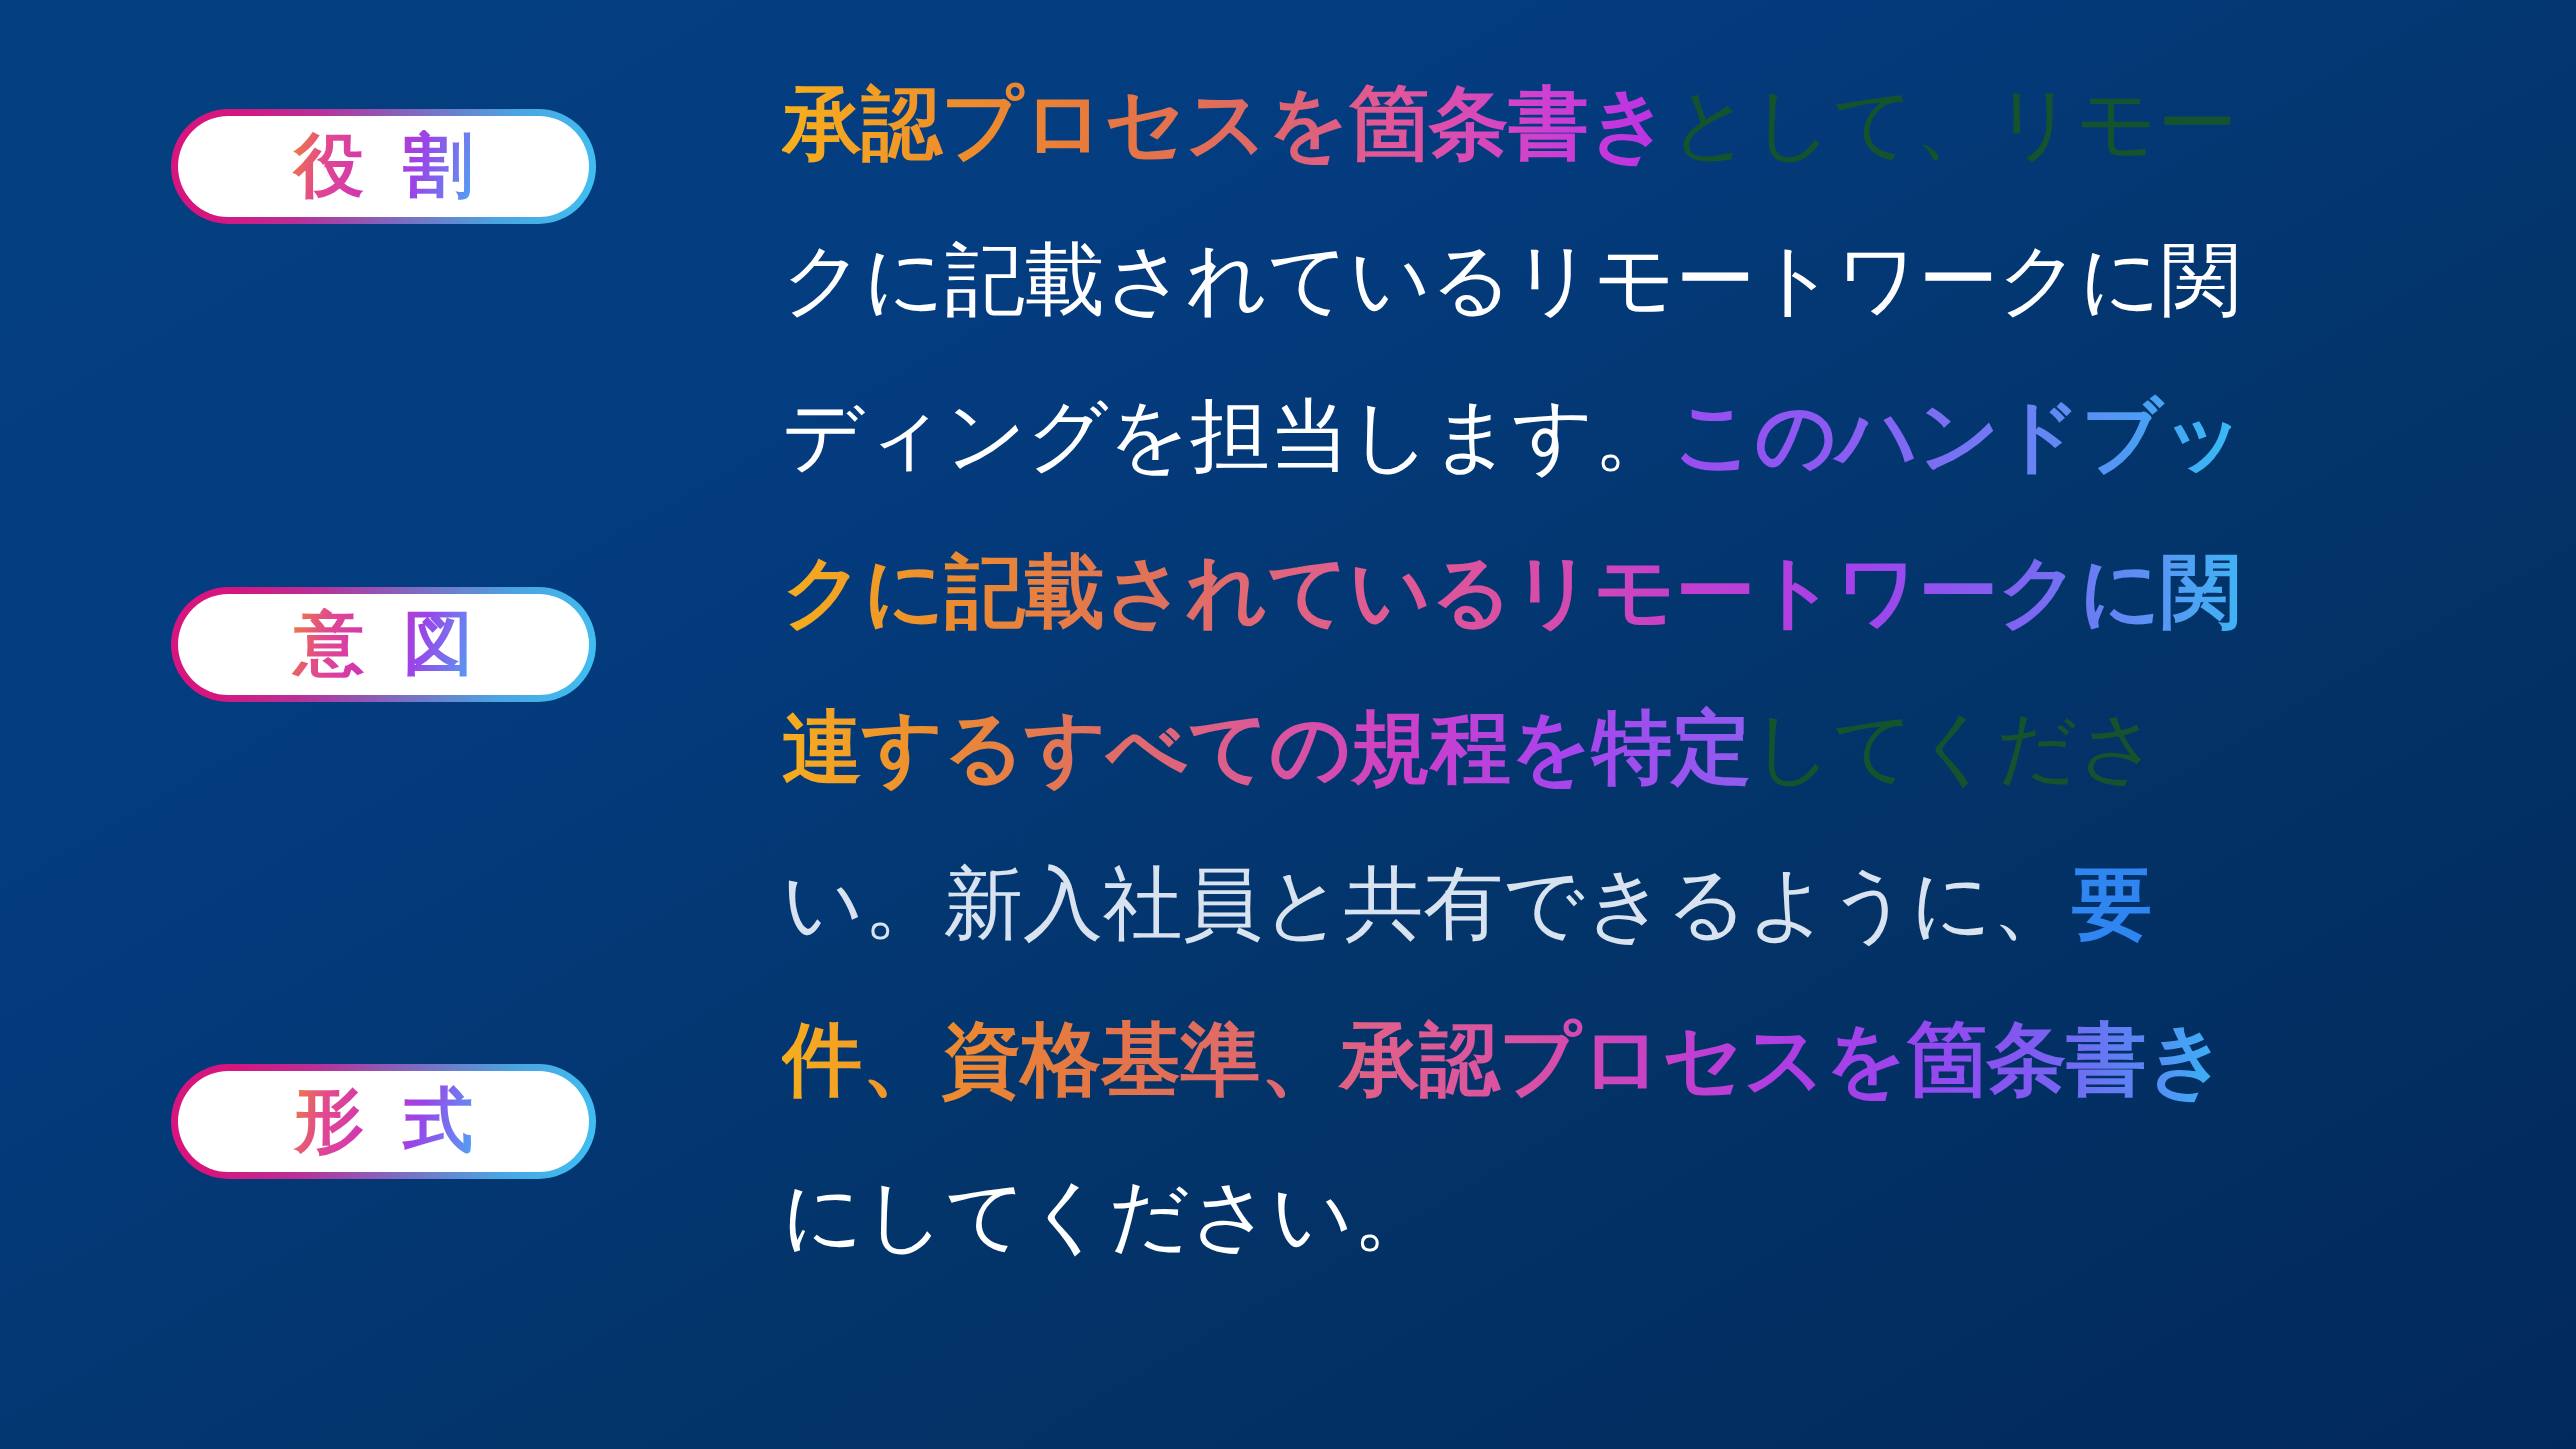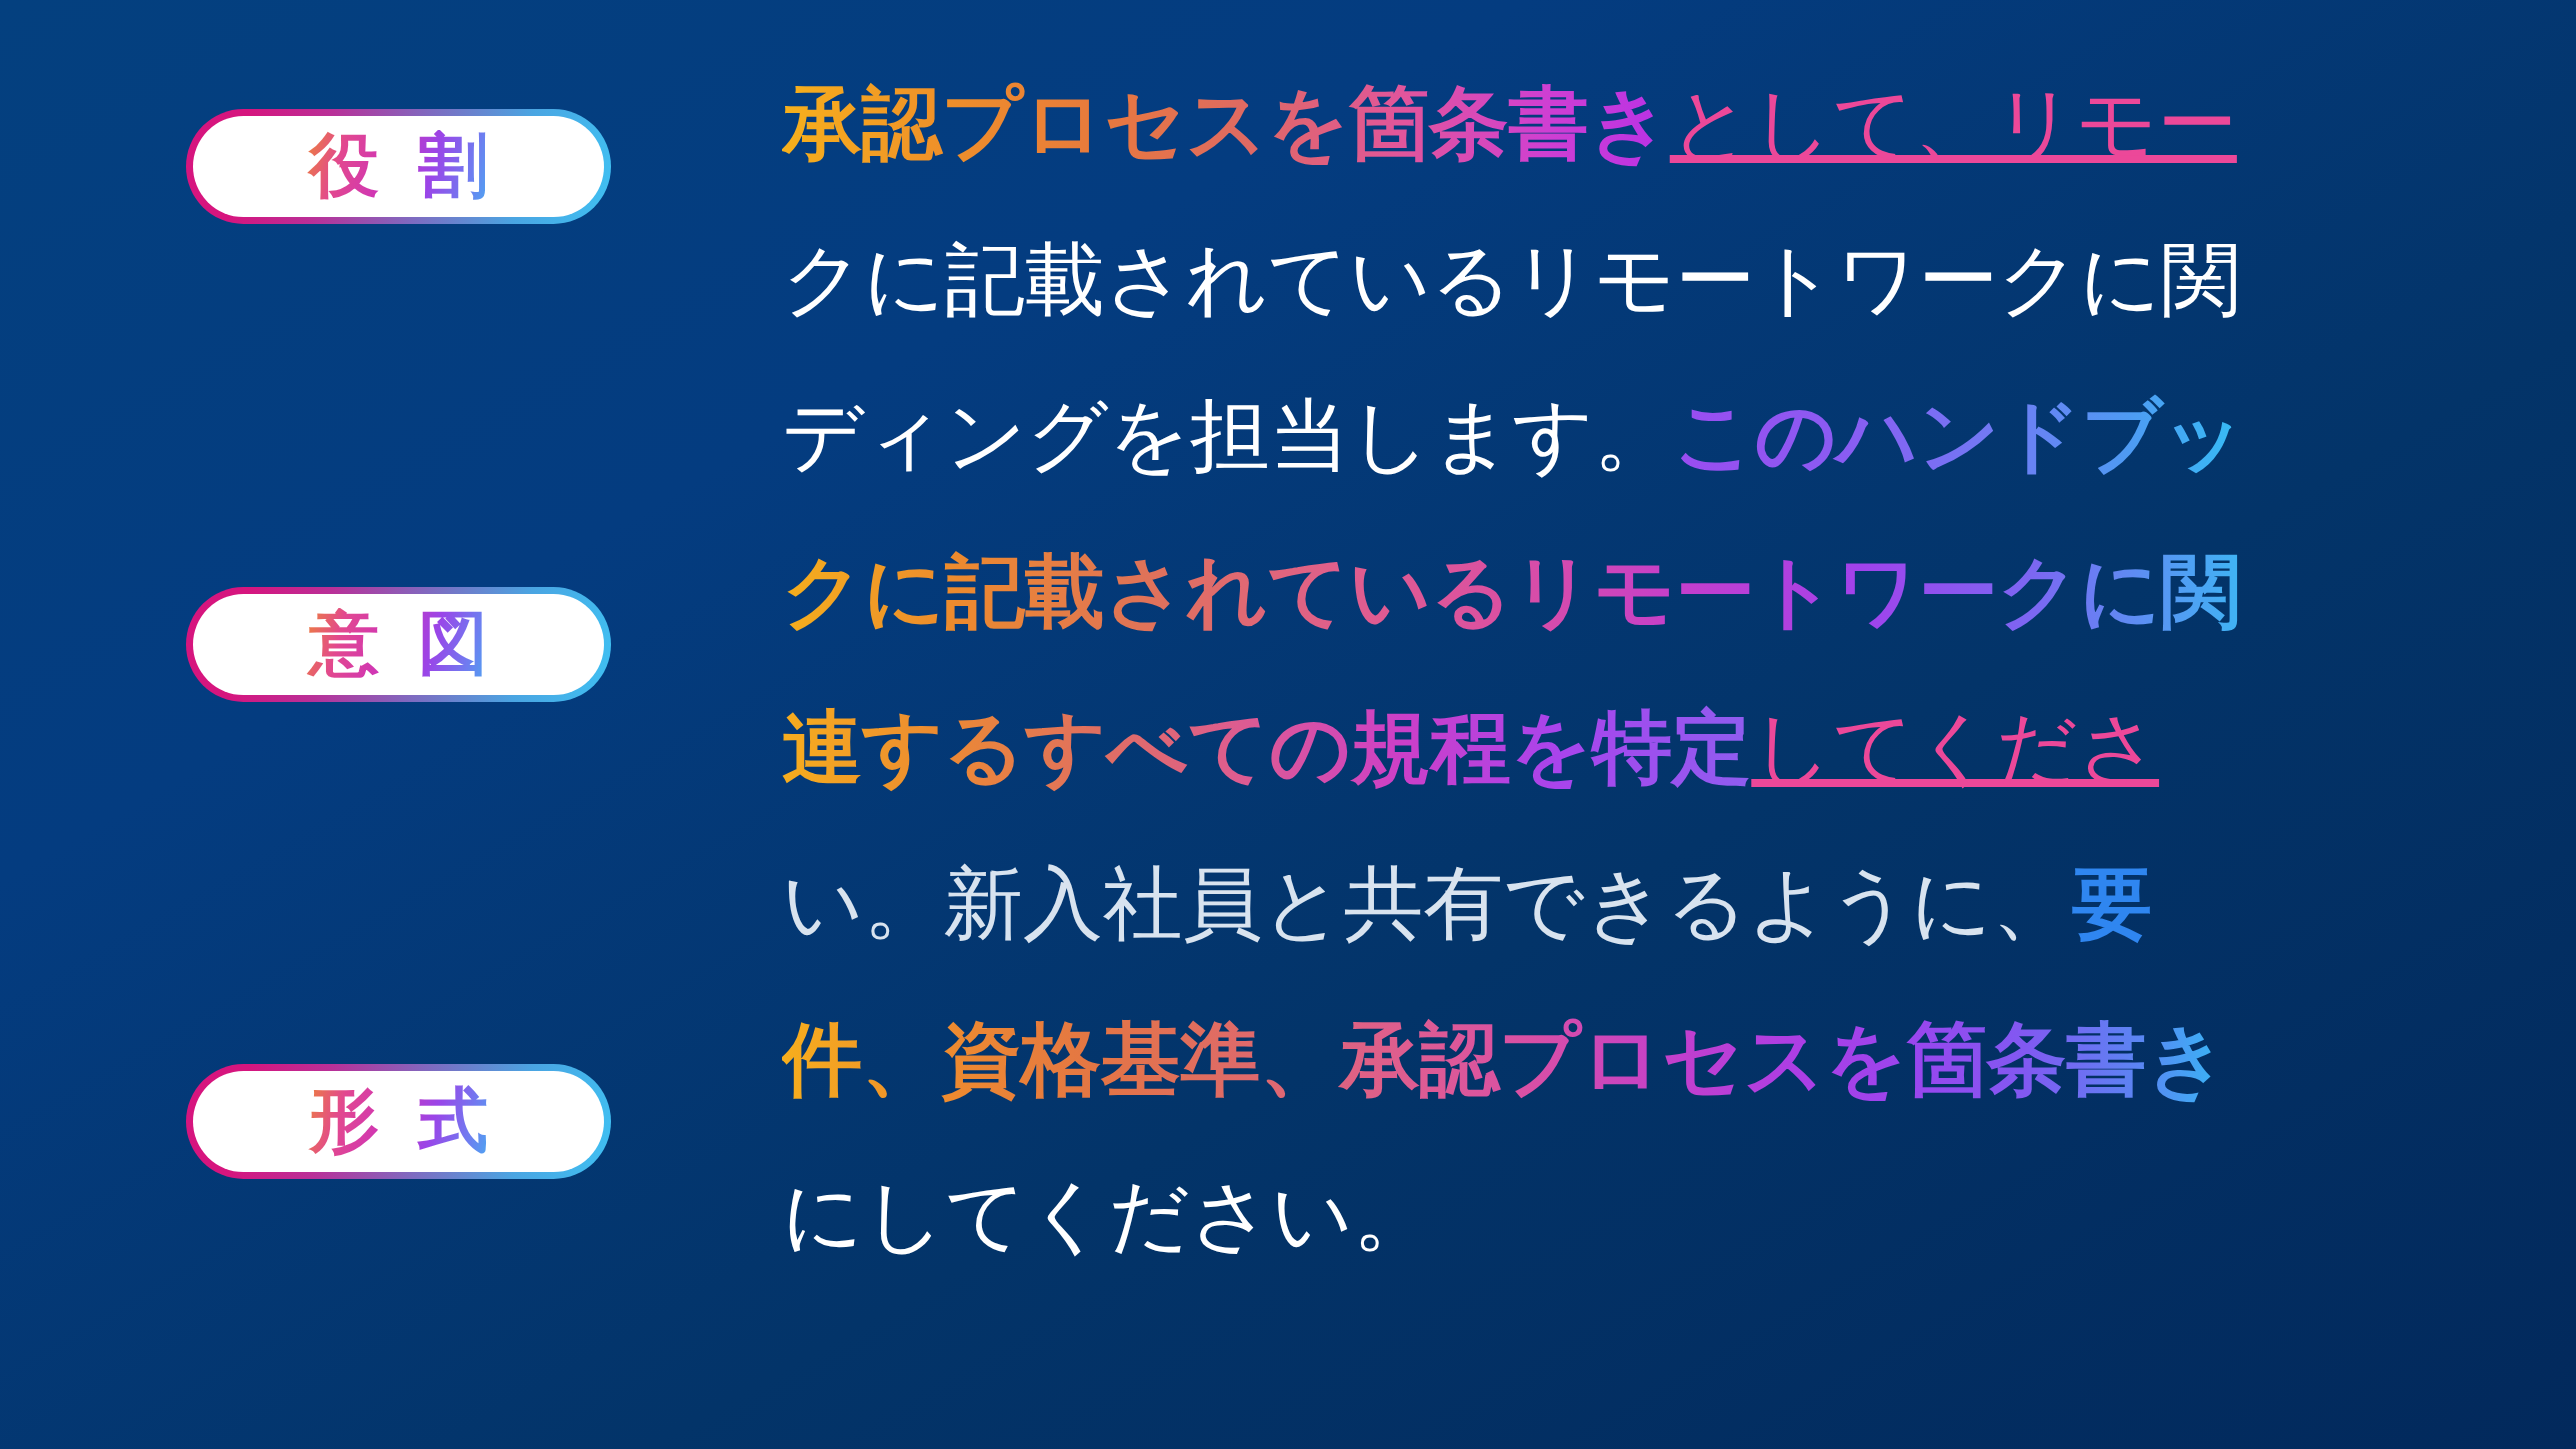--- a/index.html
+++ b/index.html
@@ -15,21 +15,21 @@
   #slide {
     position: relative;
     width: 2576px;
     height: 1449px;
     box-sizing: border-box;
   }
 
   
   .pill-col {
     position: absolute;
-    left: 15px;
+    left: 0;
     top: 0;
     width: 747px;
     height: 1449px;
   }
 
   .pill {
     position: absolute;
     left: 171px;
     width: 425px;
     height: 115px;
@@ -82,21 +82,21 @@
     height: 79px;
     white-space: nowrap;
     font-weight: 400;
     color: #b4c6dc;
     margin-bottom: 77px;
     letter-spacing: -0.004em;
   }
   .line:last-child { margin-bottom: 0; }
 
   
-  .t       { color: #ec4899; font-weight: 400; text-decoration: underline; }
+  .t       { color: #14532d; font-weight: 400; }
   .t-white { color: #ffffff; font-weight: 400; }
   .t-soft  { color: #d8e3ef; font-weight: 400; text-align: right; }
 
   
   .g {
     font-weight: 700;
     -webkit-background-clip: text;
     background-clip: text;
     -webkit-text-fill-color: transparent;
     color: transparent;

